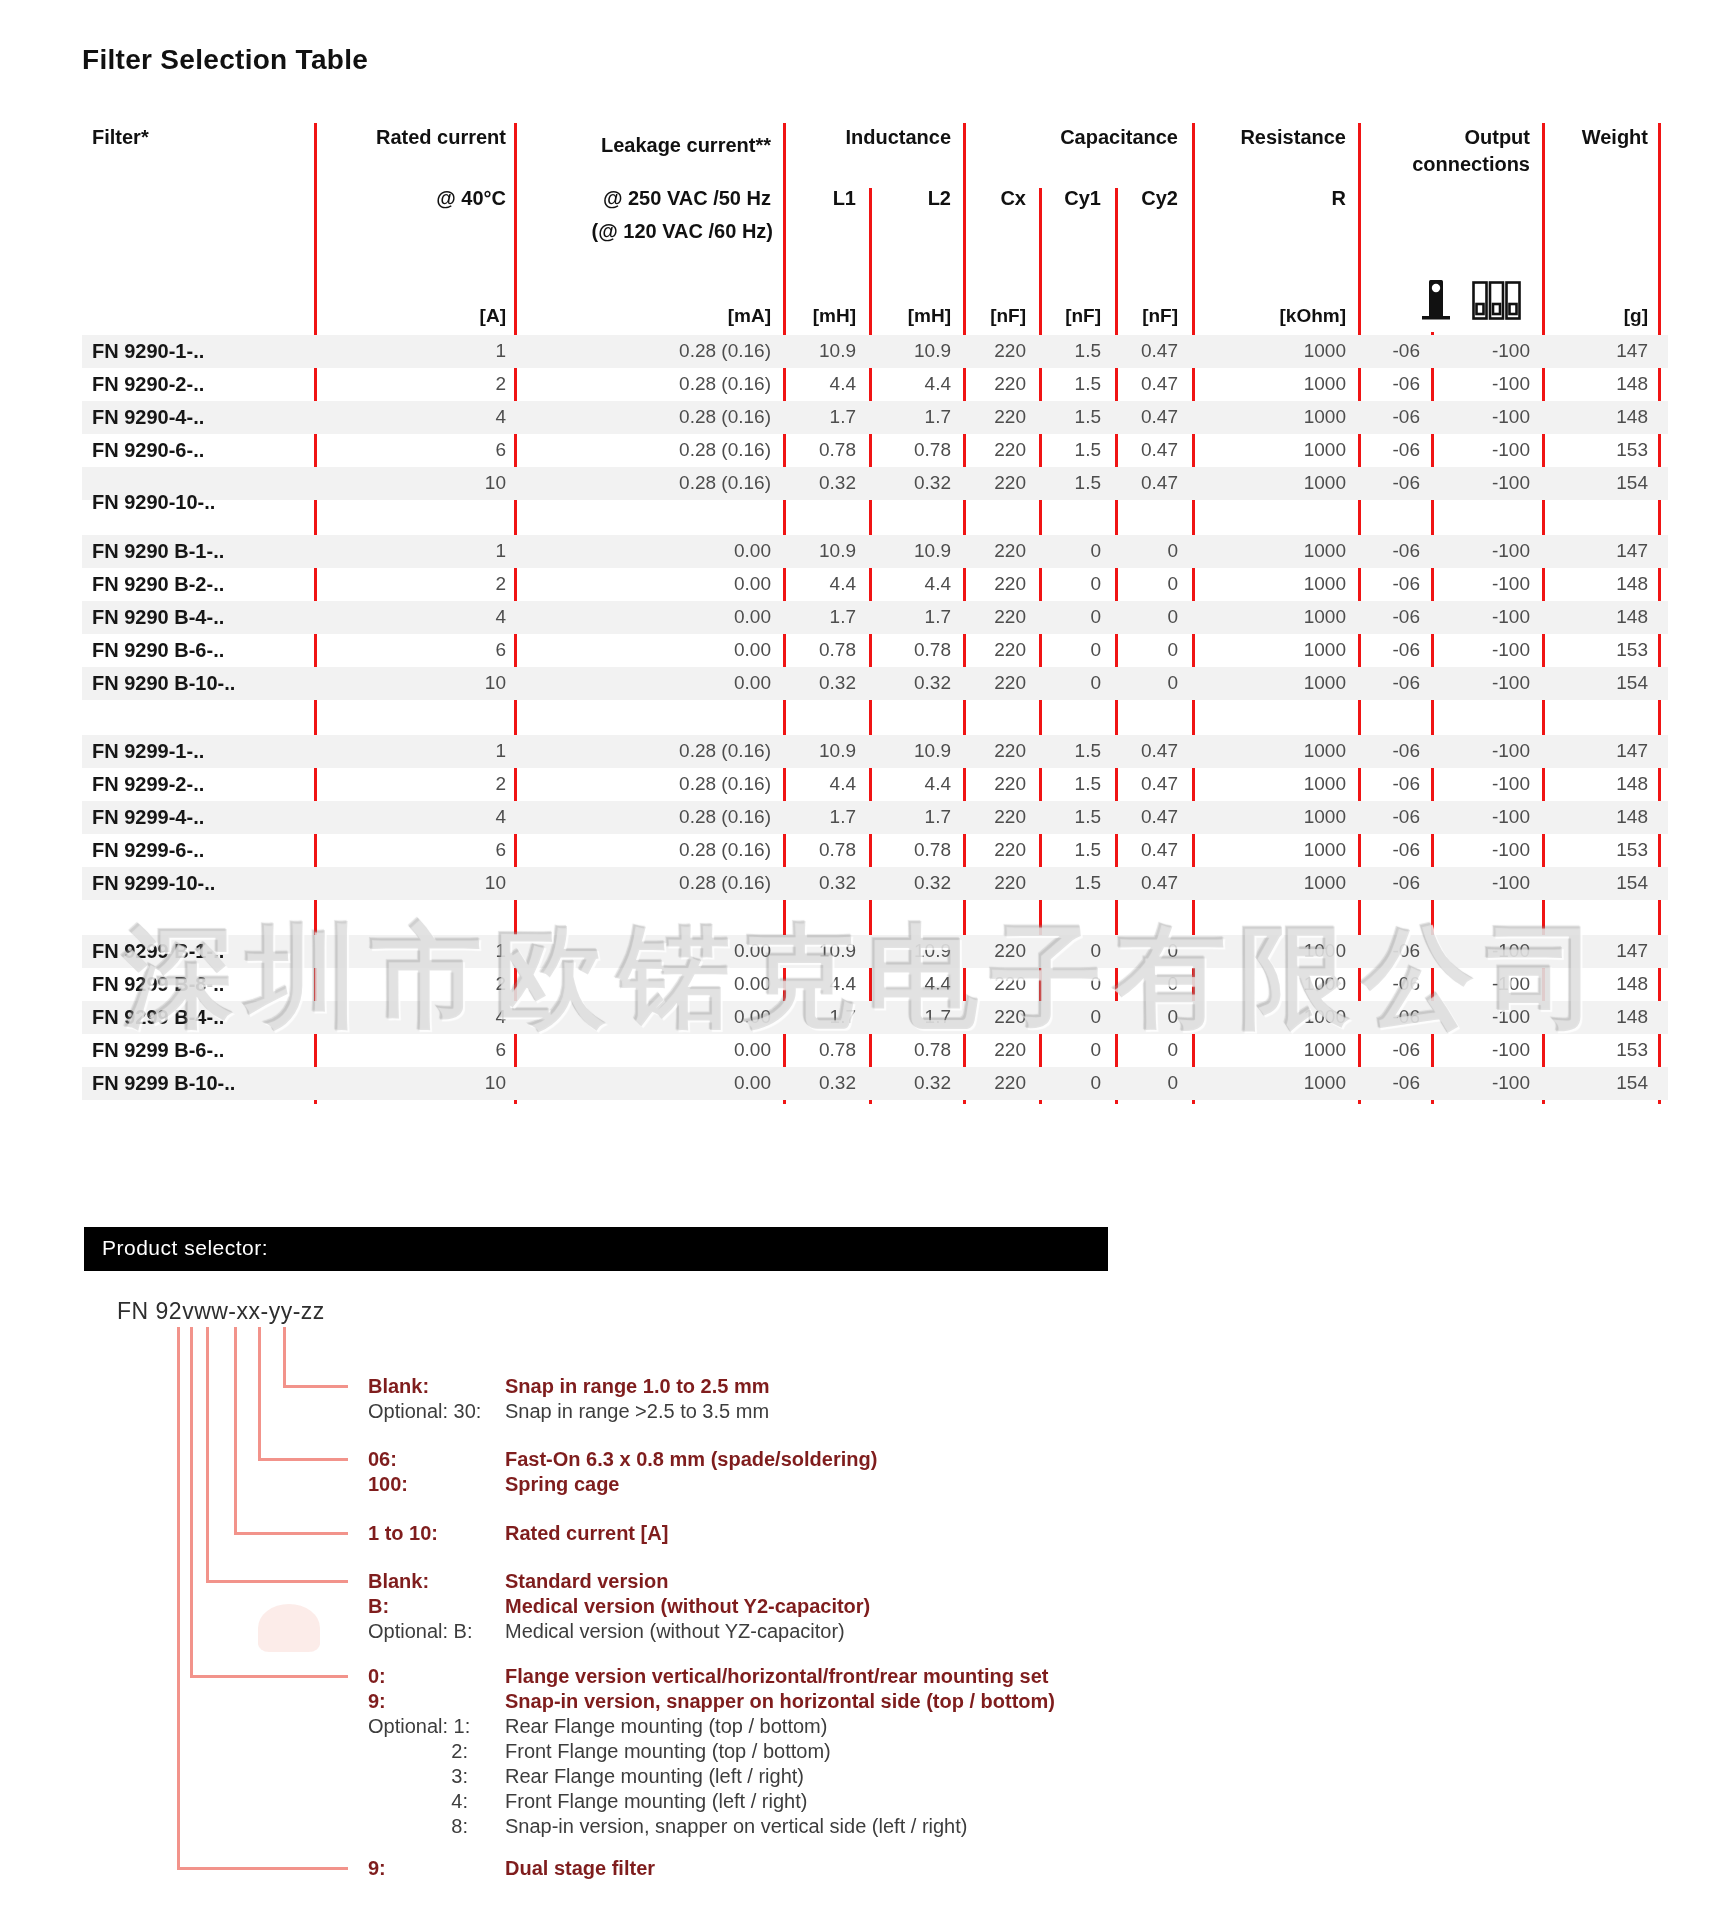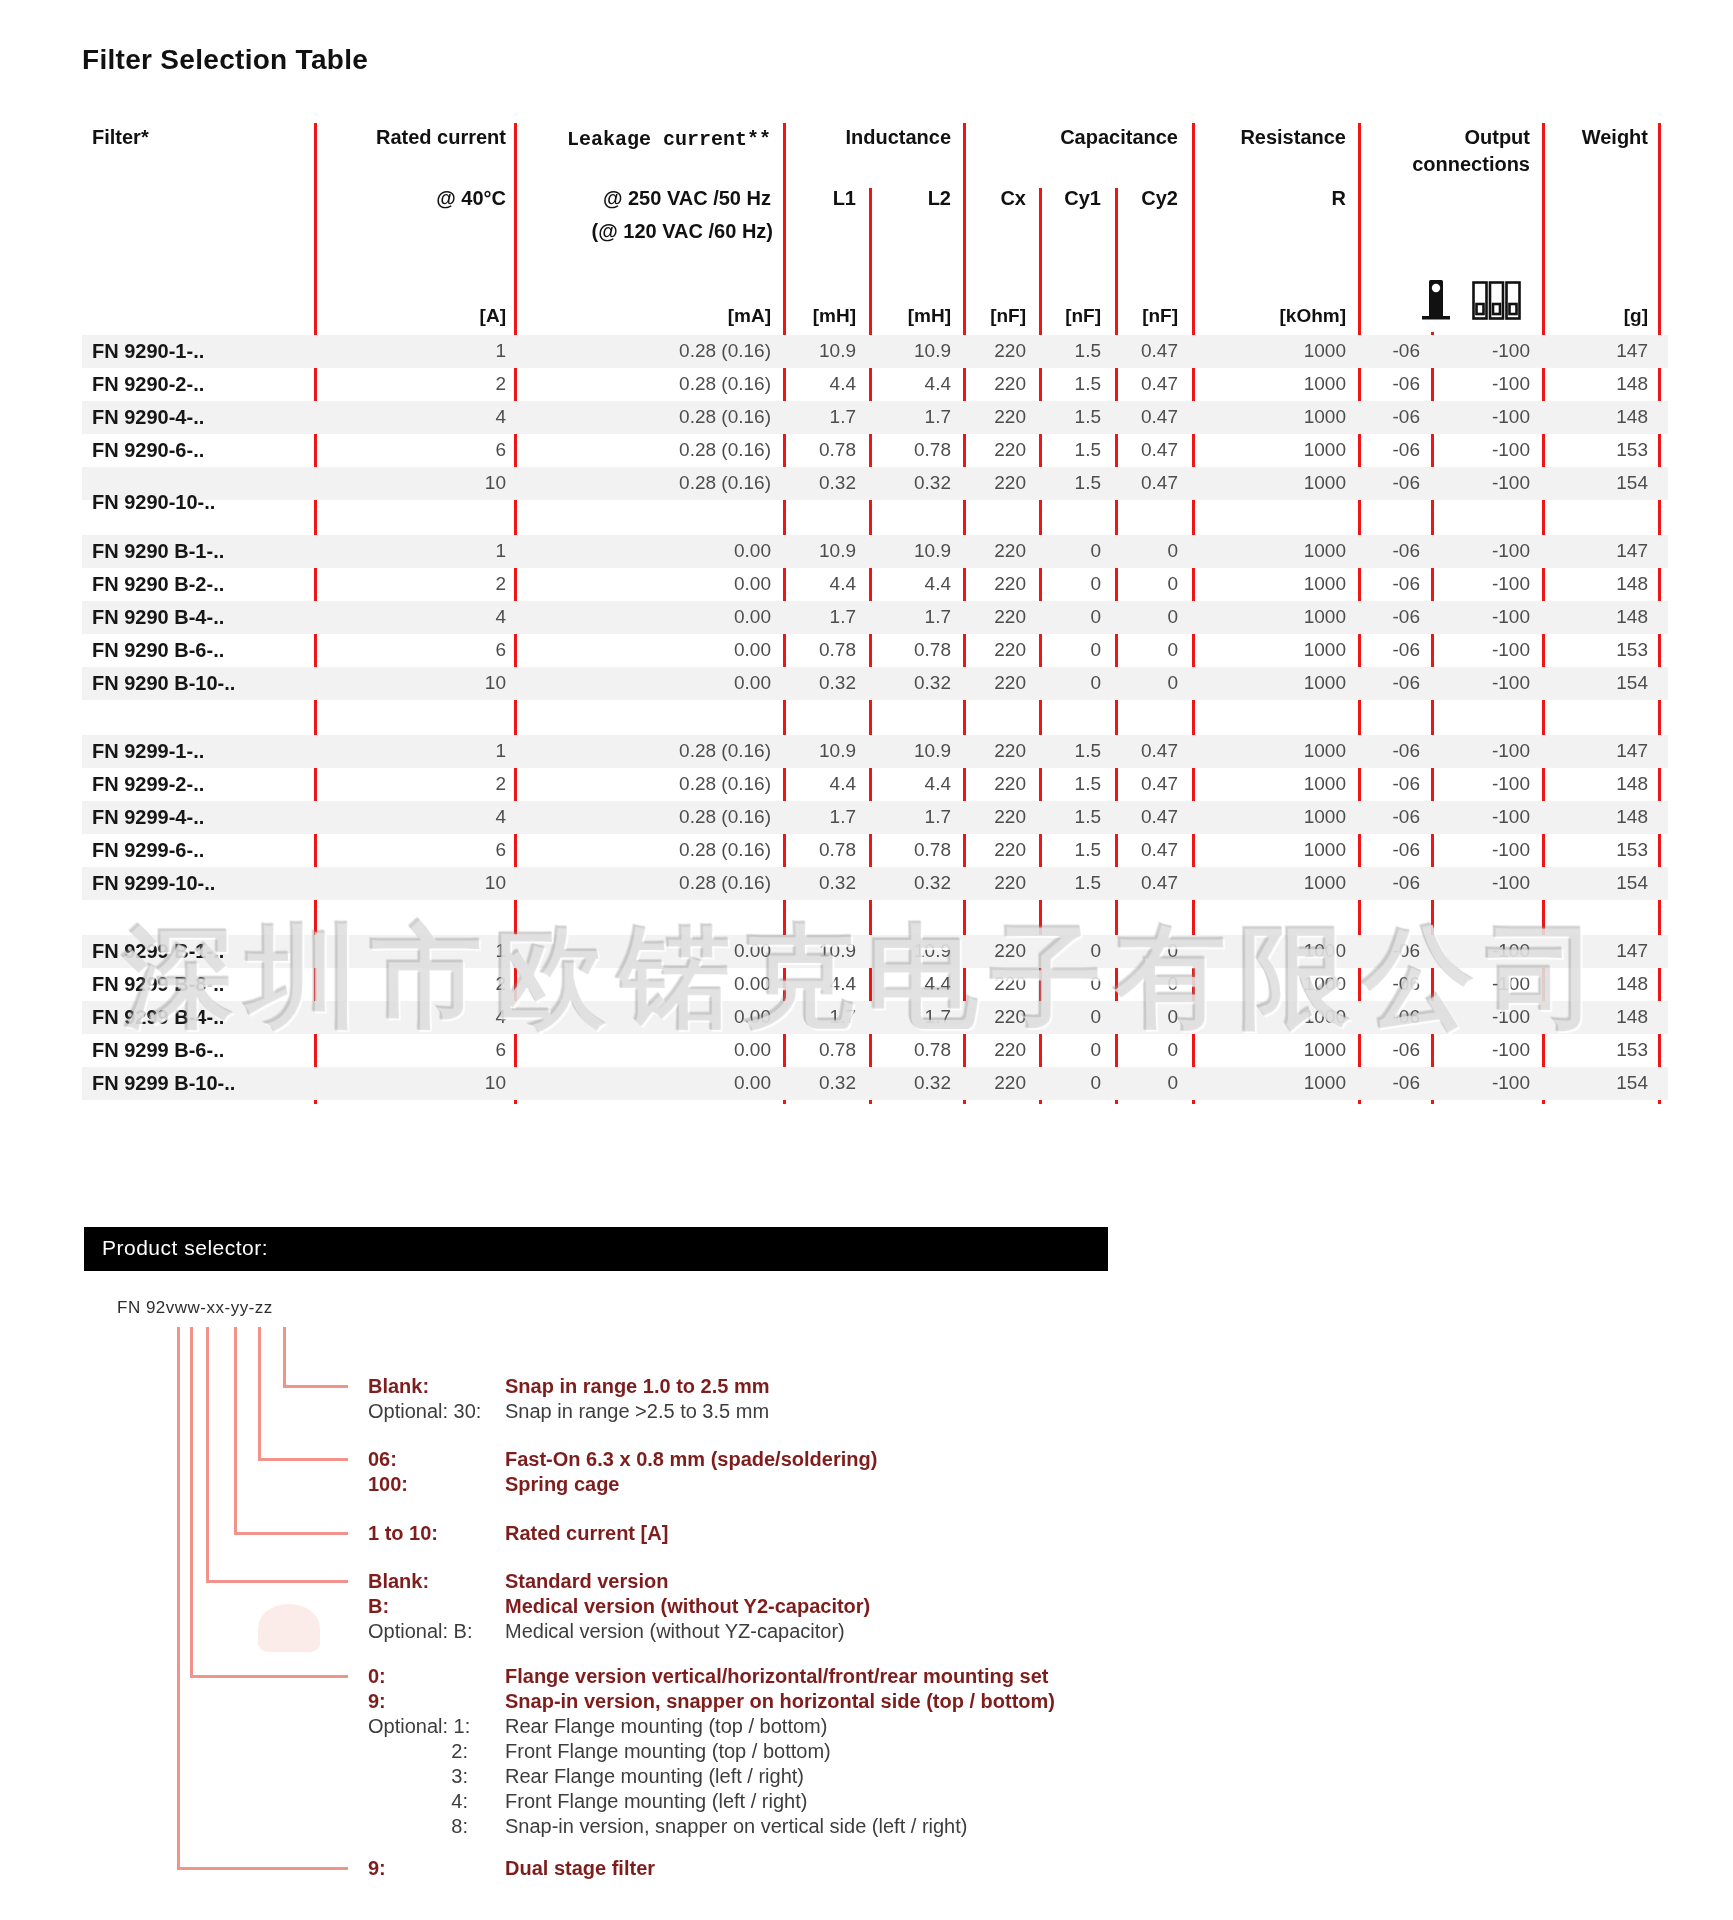--- a/index.html
+++ b/index.html
@@ -24,21 +24,21 @@
   .tcell.fname{font-weight:bold;color:#161616;text-align:left;font-size:20px;}
   
   #watermark{left:122px;top:902px;width:1620px;font-size:112px;letter-spacing:12px;white-space:nowrap;
              color:rgba(160,160,160,0.28);text-shadow:2px 2px 1px rgba(255,255,255,0.85),-1px -1px 1px rgba(90,90,90,0.18);
              pointer-events:none;z-index:9;font-weight:bold;}
   
   .fnote{font-size:19px;color:#333;white-space:pre;}
   
   #sel-bar{left:84px;top:1227px;width:1024px;height:44px;background:#000;}
   #sel-bar span{position:absolute;left:18px;top:9px;font-size:21px;color:#fff;letter-spacing:.5px;}
-  #part-number{left:117px;top:1298px;font-size:17px;color:#2e2e2e;letter-spacing:.5px;}
+  #part-number{left:117px;top:1298px;font-size:23px;color:#2e2e2e;letter-spacing:.5px;}
   .pline{position:absolute;background:#f2938b;}
   .pline.v{width:2.5px;}
   .pline.h{height:2.5px;}
   .sel-row{position:absolute;left:0;width:1200px;height:25px;}
   .sel-code{position:absolute;left:368px;top:0;font-size:20px;color:#3d3d3d;white-space:nowrap;}
   .sel-code.num{width:100px;text-align:right;}
   .sel-desc{position:absolute;left:505px;top:0;font-size:20px;color:#3d3d3d;white-space:nowrap;}
   .sel-row.bold .sel-code,.sel-row.bold .sel-desc{font-weight:bold;color:#7f1d1d;}
   
   #blob{left:258px;top:1604px;width:62px;height:48px;background:#fbe7e3;border-radius:50% 50% 18% 18%;opacity:.8;}
@@ -47,21 +47,21 @@
 </style>
 </head>
 <body>
 
 <div id="page">
 
   <div class="abs" id="title">Filter Selection Table</div>
 
   <div class="abs hlabel" style="left:92px;top:126px;">Filter*</div>
   <div class="abs hlabel right" style="left:330px;top:126px;width:176px;">Rated current</div>
-  <div class="abs hlabel right" style="left:530px;top:128px;width:241px;font-family:Liberation Mono, monospace;">Leakage current**</div>
+  <div class="abs hlabel right" style="left:530px;top:134px;width:241px;">Leakage current**</div>
   <div class="abs hlabel right" style="left:790px;top:126px;width:161px;">Inductance</div>
   <div class="abs hlabel right" style="left:1000px;top:126px;width:178px;">Capacitance</div>
   <div class="abs hlabel right" style="left:1200px;top:126px;width:146px;">Resistance</div>
   <div class="abs hlabel right" style="left:1330px;top:126px;width:200px;">Output</div>
   <div class="abs hlabel right" style="left:1330px;top:153px;width:200px;">connections</div>
   <div class="abs hlabel right" style="left:1552px;top:126px;width:96px;">Weight</div>
 
   <div class="abs hlabel right" style="left:330px;top:187px;width:176px;">@ 40°C</div>
   <div class="abs hlabel right" style="left:530px;top:187px;width:241px;">@ 250 VAC /50 Hz</div>
   <div class="abs hlabel right" style="left:530px;top:220px;width:243px;">(@ 120 VAC /60 Hz)</div>

